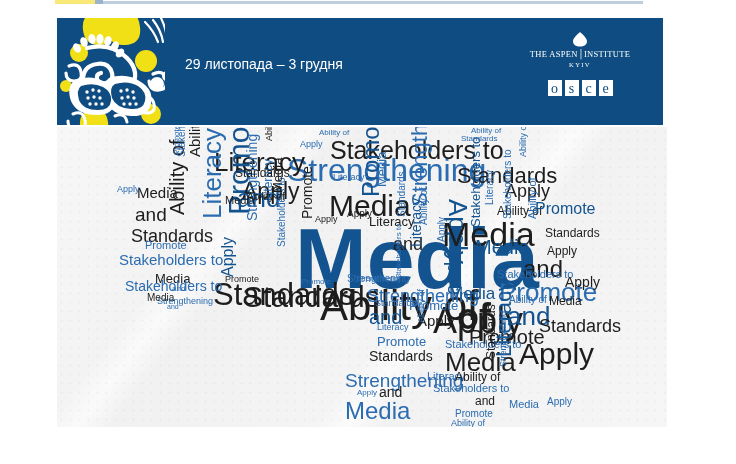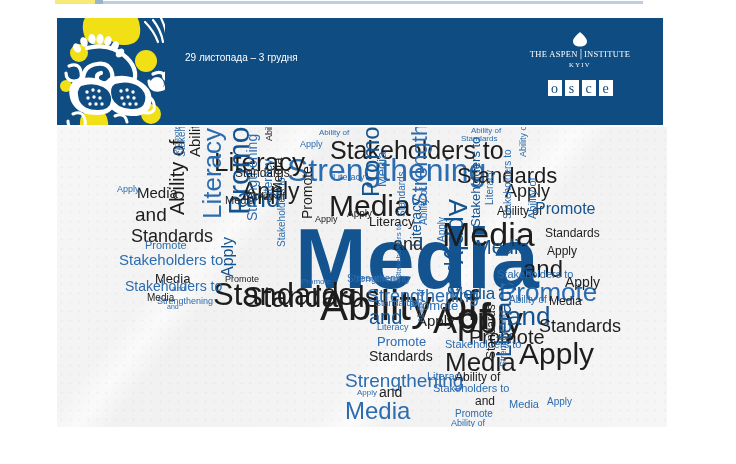--- a/index.html
+++ b/index.html
@@ -59,23 +59,23 @@
   }
   #banner-title {
     color: #ffffff;
     font-weight: bold;
     font-size: 19.5px;
     line-height: 24px;
     letter-spacing: .2px;
     white-space: pre-line;
   }
   #banner-date {
-    margin-top: 13px;
+    margin-top: 20px;
     color: #ffffff;
-    font-size: 10px;
+    font-size: 14px;
     line-height: 17px;
     font-weight: normal;
   }
 
   
   #logos {
     position: absolute;
     right: 24px; top: 14px;
     width: 118px;
     text-align: center;

